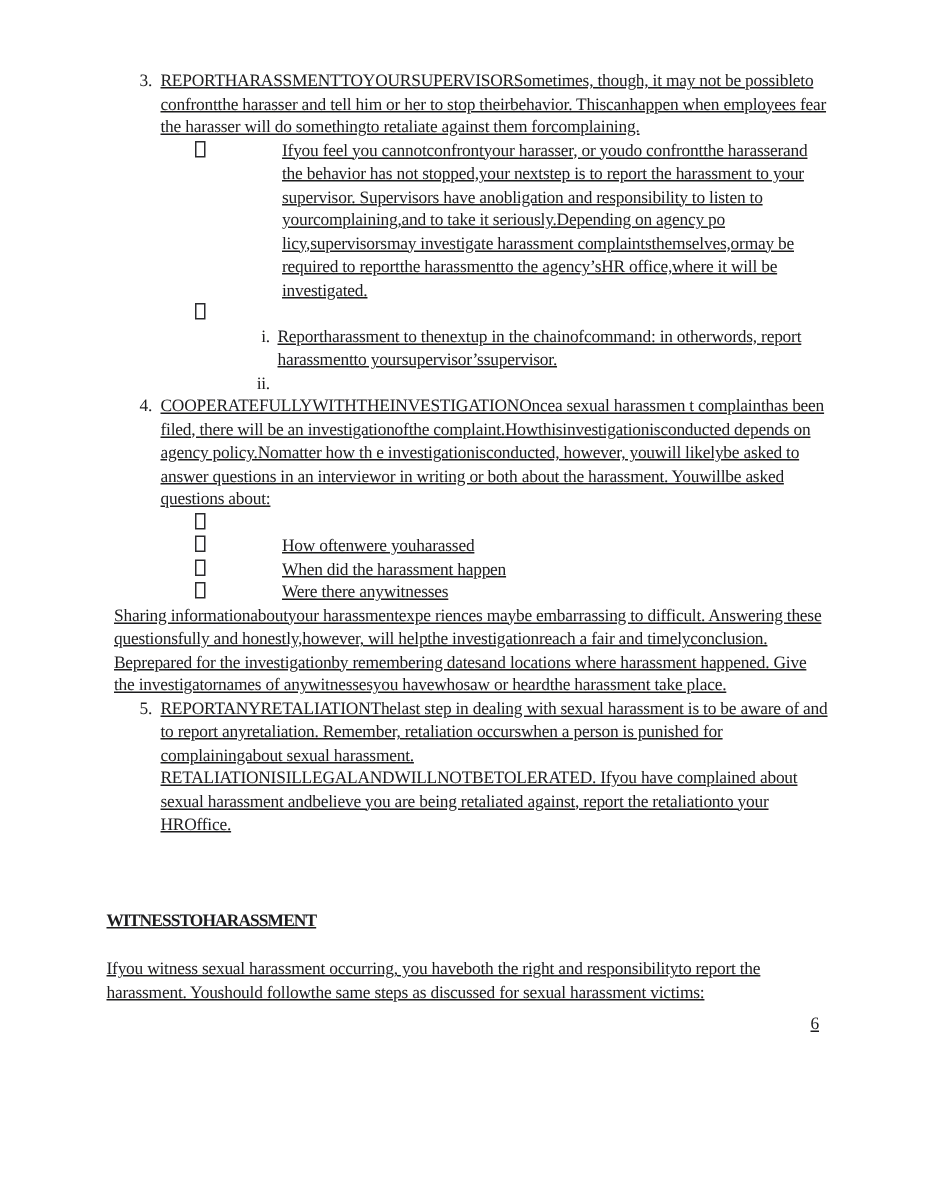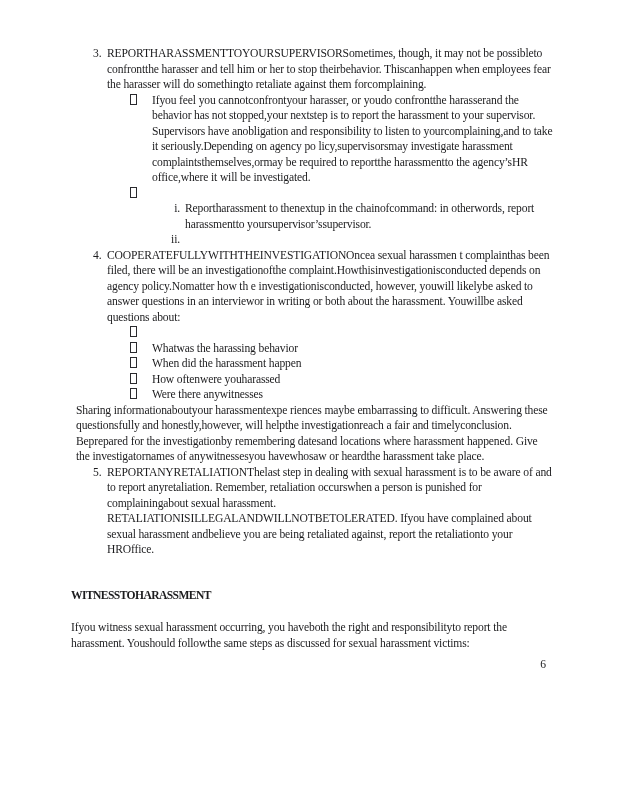--- a/index.html
+++ b/index.html
@@ -18,31 +18,31 @@
     font-size: 11.6px;
     line-height: 15.5px;
     letter-spacing: -0.15px;
   }
   .content {
     position: absolute;
     left: 71px;
     top: 46px;
     width: 482px;
   }
-  p { margin: 0; }
+  p { margin: 0; text-decoration: underline; }
   
   .item { display: flex; }
   .item .num {
     flex: none;
     width: 14px;
     margin-left: 22px;
   }
   .item .body { flex: 1; }
   
-  .bullet { display: flex; }
+  .bullet { display: flex; gap: 36px; }
   .bullet .glyph-cell {
     flex: none;
     width: 22px;
     margin-left: 59px;
   }
   .bullet .btext { flex: 1; }
   
   .box-glyph {
     display: inline-block;
     width: 5px;
@@ -57,21 +57,21 @@
     width: 17px;
     margin-left: 92px;
     text-align: right;
     margin-right: 5px;
   }
   .roman .rtext { flex: 1; }
   
   .cont { margin-left: 5px; }
   .section-heading {
     font-weight: bold;
-    margin-top: 30px;
+    margin-top: 48px;
     margin-bottom: 17px;
     letter-spacing: -0.3px;
   }
   .caps { letter-spacing: -0.6px; }
   .page-number {
     text-align: right;
     padding-right: 7px;
     margin-top: 6px;
   }
 </style>
@@ -106,29 +106,25 @@
     <div class="item">
       <span class="num">4.</span>
       <p class="body">COOPERATEFULLYWITHTHEINVESTIGATIONOncea sexual harassmen t  complainthas been filed, there will be an investigationofthe complaint.Howthisinvestigationisconducted depends  on agency policy.Nomatter how th e investigationisconducted, however, youwill likelybe asked to answer  questions  in an interviewor in writing or both about  the harassment. Youwillbe asked questions  about:</p>
     </div>
 
     <div class="bullet">
       <span class="glyph-cell"><span class="box-glyph"></span></span>
     </div>
     <div class="bullet">
       <span class="glyph-cell"><span class="box-glyph"></span></span>
-      <p class="btext">Whatwas  the harassing behavior</p>
+      <p class="btext">How oftenwere  youharassed</p>
     </div>
     <div class="bullet">
       <span class="glyph-cell"><span class="box-glyph"></span></span>
       <p class="btext">When did the harassment  happen</p>
-    </div>
-    <div class="bullet">
-      <span class="glyph-cell"><span class="box-glyph"></span></span>
-      <p class="btext">How oftenwere  youharassed</p>
     </div>
     <div class="bullet">
       <span class="glyph-cell"><span class="box-glyph"></span></span>
       <p class="btext">Were there anywitnesses</p>
     </div>
 
     <p class="cont">Sharing informationaboutyour  harassmentexpe riences maybe embarrassing  to difficult. Answering these questionsfully and  honestly,however, will helpthe  investigationreach a fair and timelyconclusion.  Beprepared for the investigationby remembering datesand  locations where  harassment  happened.  Give the investigatornames of anywitnessesyou  havewhosaw or heardthe  harassment  take place.</p>
 
     <div class="item">
       <span class="num">5.</span>

